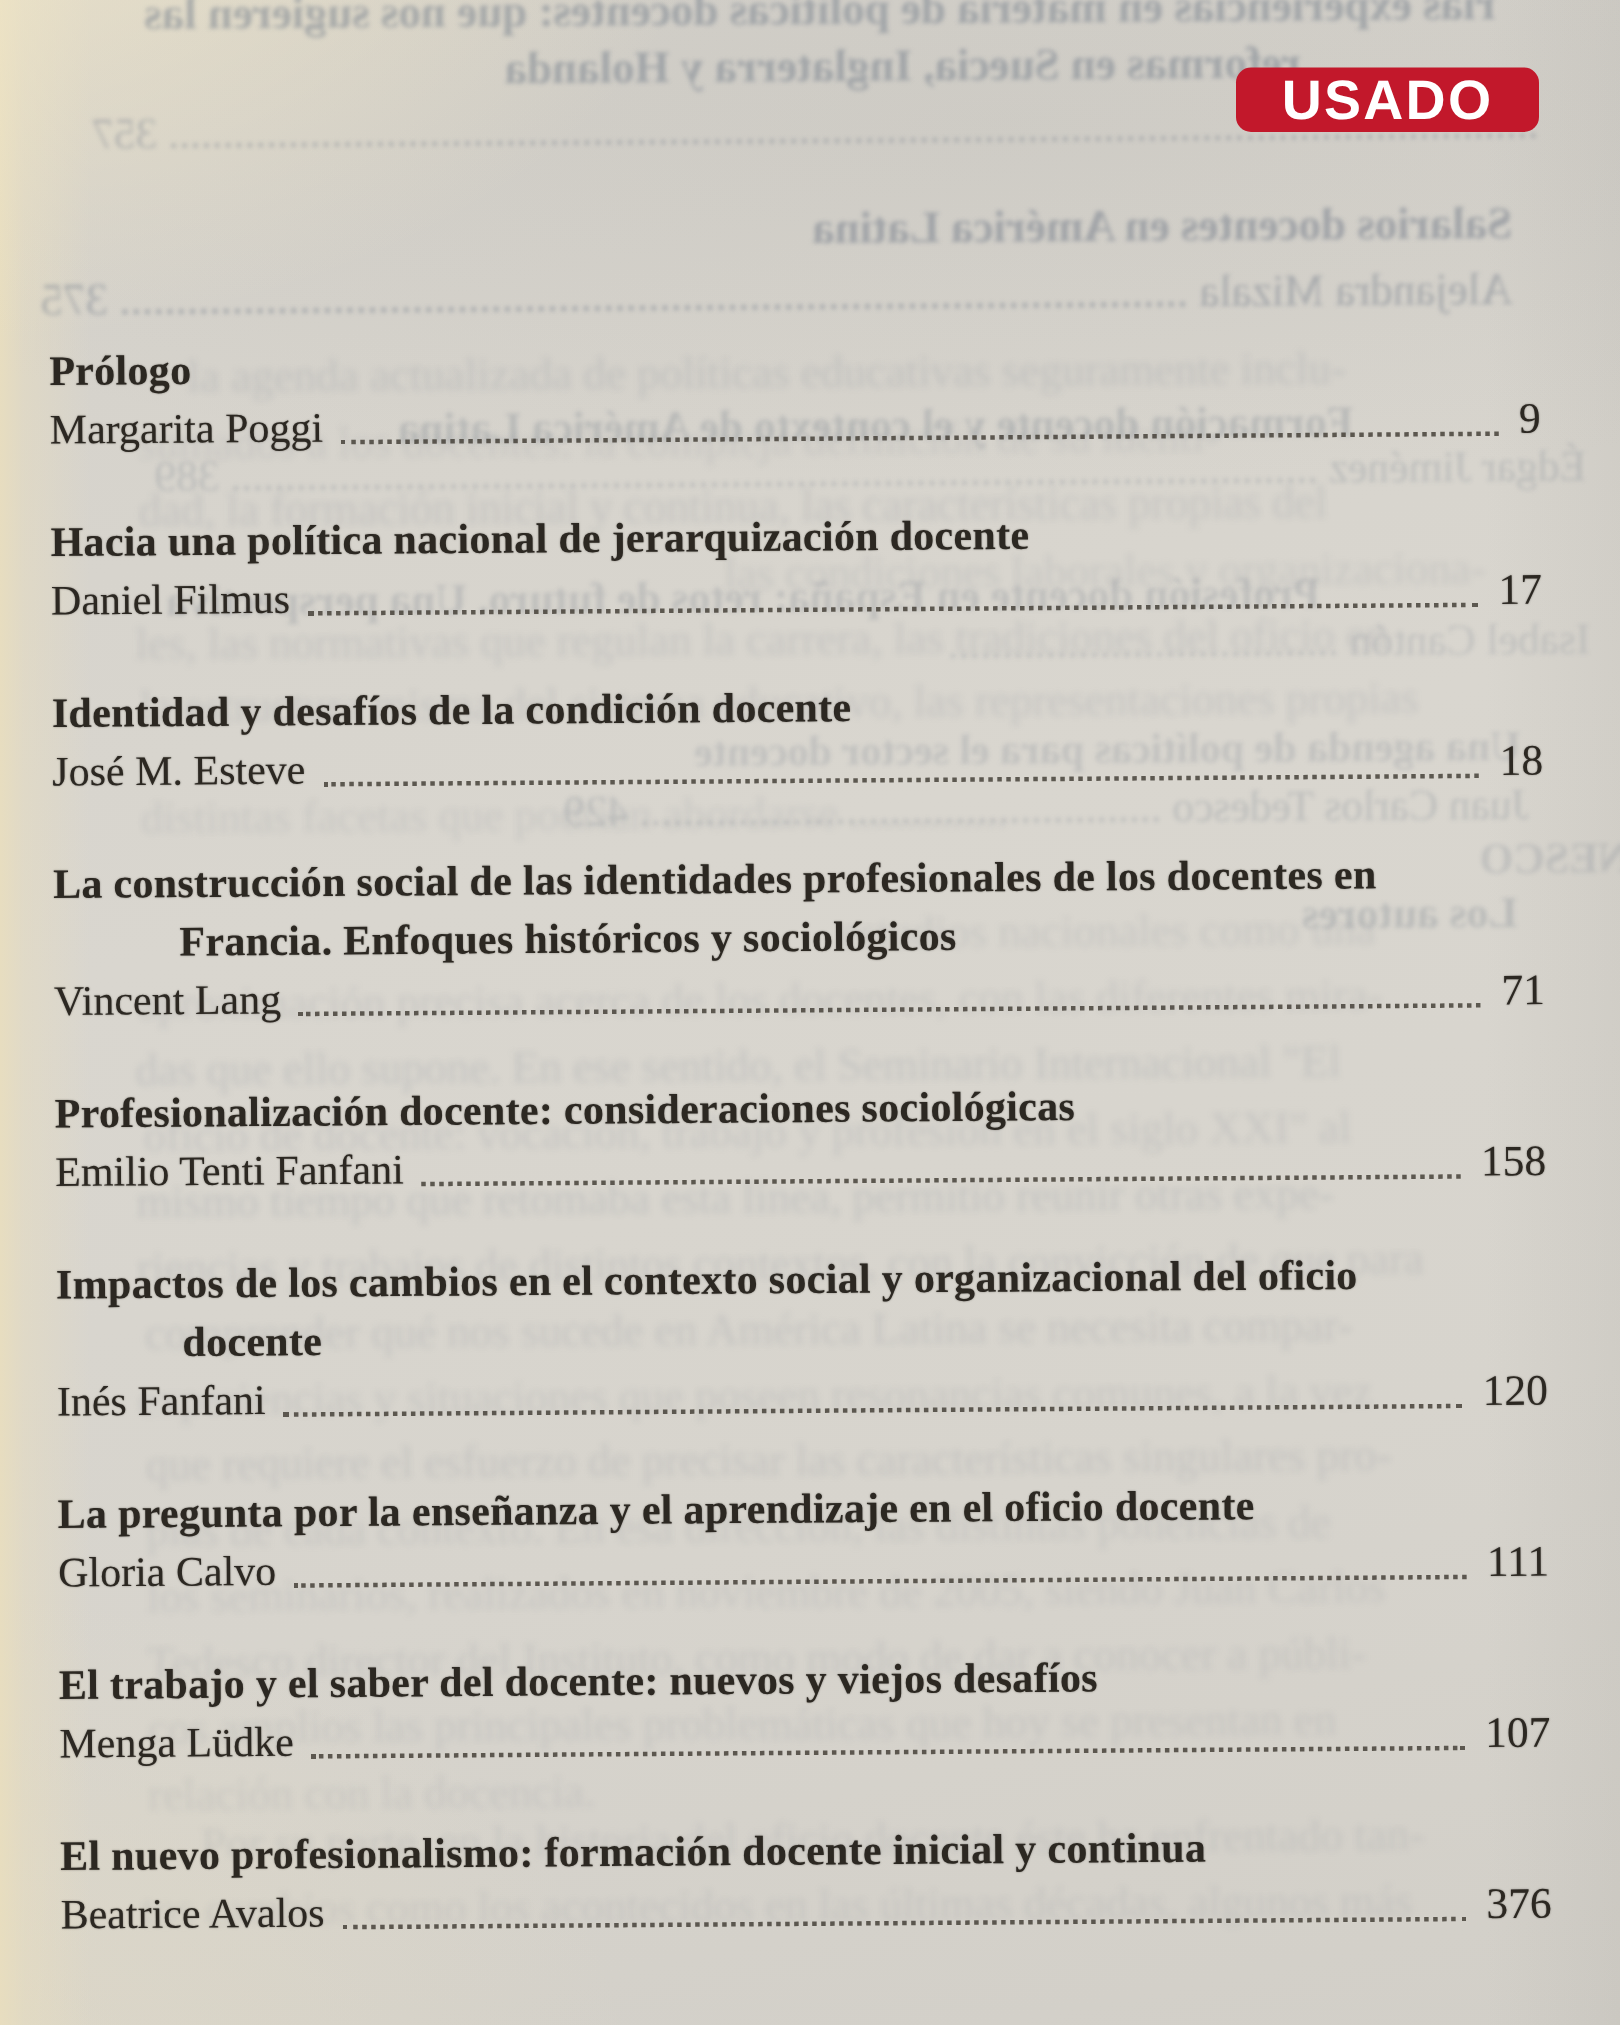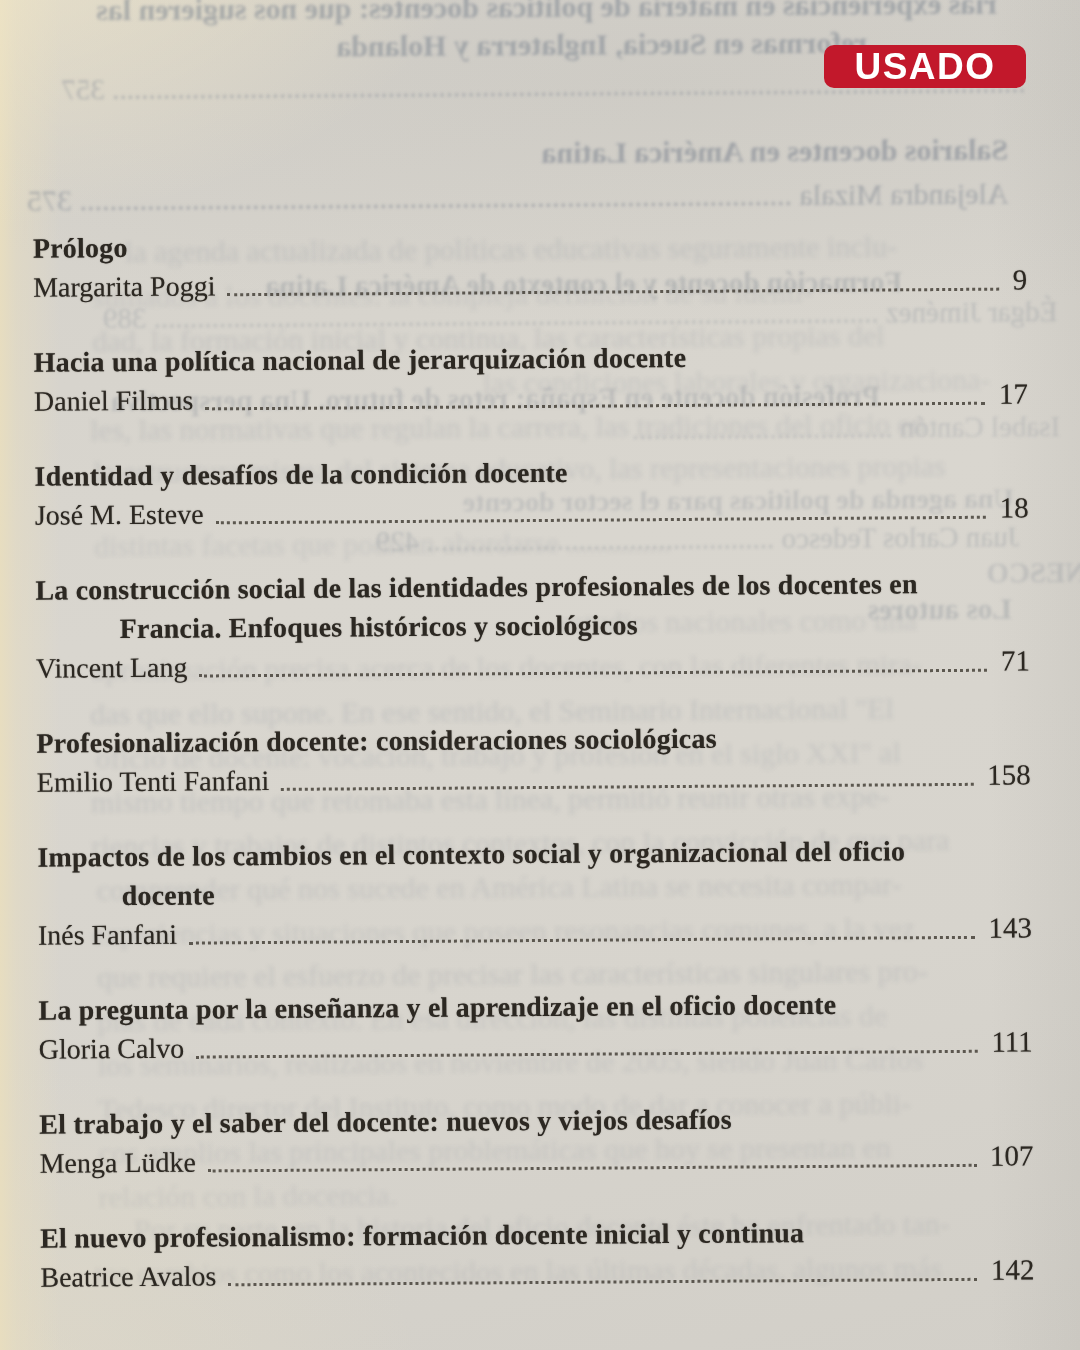--- a/index.html
+++ b/index.html
@@ -153,21 +153,21 @@
           <span class="pageno">158</span>
         </div>
       </div>
 
       <div class="entry">
         <div class="entry-title">Impactos de los cambios en el contexto social y organizacional del oficio</div>
         <div class="entry-title cont">docente</div>
         <div class="author-row">
           <span class="author">Inés Fanfani</span>
           <span class="leader"></span>
-          <span class="pageno">143</span>
+          <span class="pageno">120</span>
         </div>
       </div>
 
       <div class="entry">
         <div class="entry-title">La pregunta por la enseñanza y el aprendizaje en el oficio docente</div>
         <div class="author-row">
           <span class="author">Gloria Calvo</span>
           <span class="leader"></span>
           <span class="pageno">111</span>
         </div>
@@ -180,21 +180,21 @@
           <span class="leader"></span>
           <span class="pageno">107</span>
         </div>
       </div>
 
       <div class="entry">
         <div class="entry-title">El nuevo profesionalismo: formación docente inicial y continua</div>
         <div class="author-row">
           <span class="author">Beatrice Avalos</span>
           <span class="leader"></span>
-          <span class="pageno">142</span>
+          <span class="pageno">376</span>
         </div>
       </div>
 
     </div>
   </div>
 
   <div class="badge" style="background: rgb(194, 24, 43); color: rgb(255, 255, 255);">
     <span>USADO</span>
   </div>
 </div>

